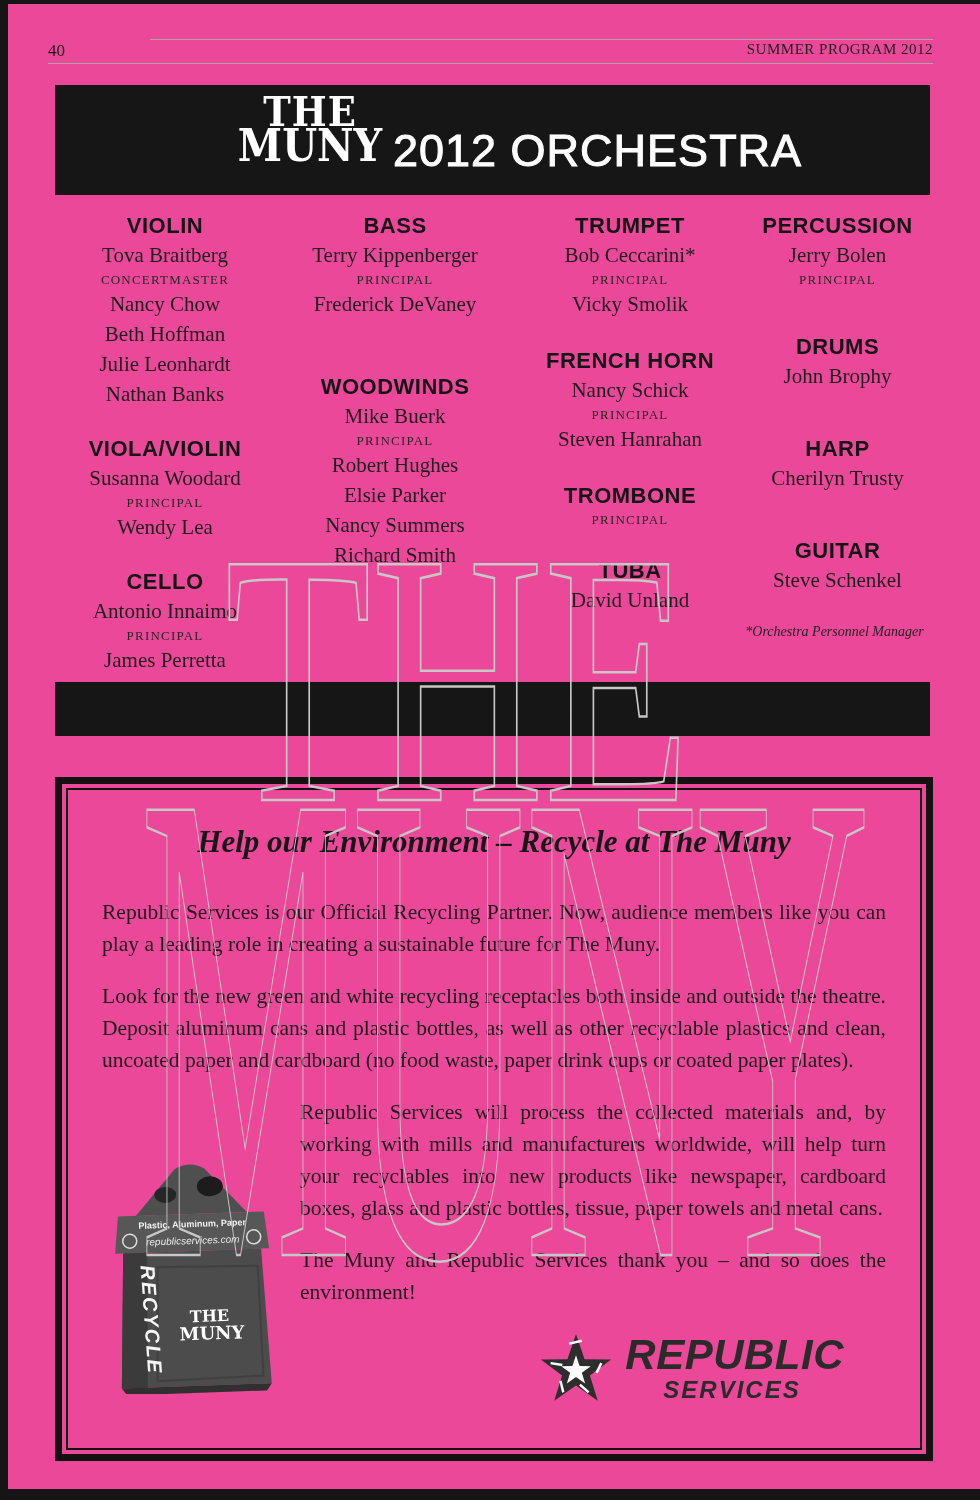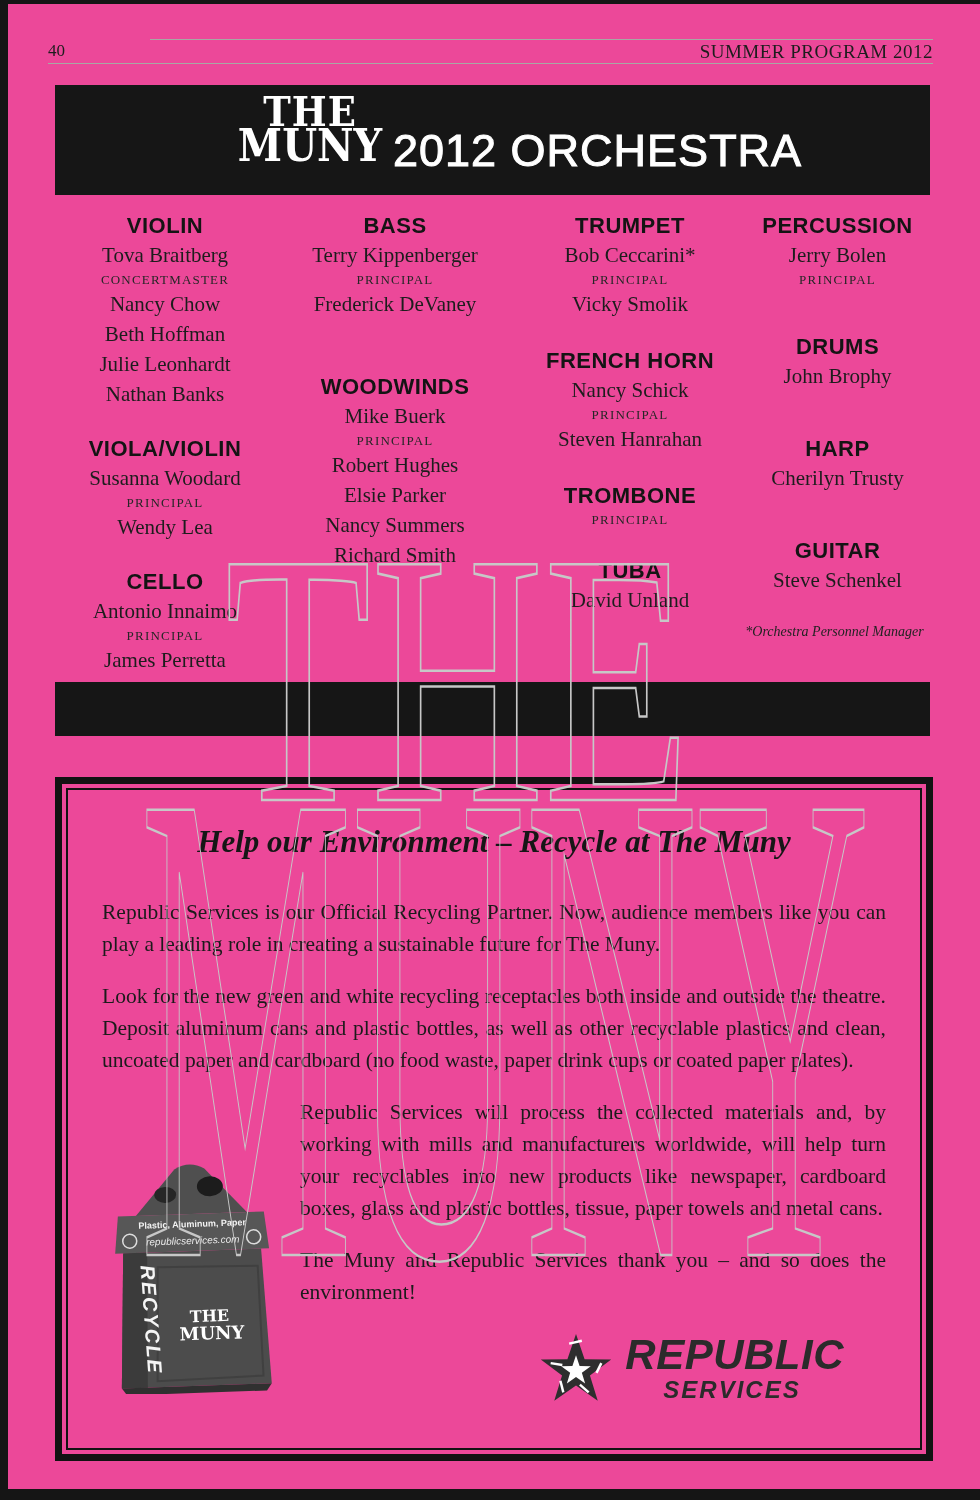--- a/index.html
+++ b/index.html
@@ -6,21 +6,21 @@
   #page{position:relative;width:980px;height:1500px;background:#ec4899;overflow:hidden;
         font-family:"Liberation Serif",serif;color:#1d1d1d;}
   
   .edge-left{position:absolute;left:0;top:0;width:8px;height:100%;background:#151515;}
   .edge-top{position:absolute;left:0;top:0;width:100%;height:4px;background:#151515;}
   .edge-bottom{position:absolute;left:0;top:1489px;width:100%;height:11px;background:#151515;}
   
   .rule-top{position:absolute;left:150px;top:39px;width:783px;height:0;border-top:1px solid #a8a8a4;}
   .rule-bottom{position:absolute;left:48px;top:63px;width:885px;height:0;border-top:1px solid #a8a8a4;}
   .page-num{position:absolute;left:48px;top:41px;font-size:17px;}
-  .header-right{position:absolute;right:47px;top:41px;font-size:19px;letter-spacing:.5px;}
+  .header-right{position:absolute;right:47px;top:41px;font-size:15px;letter-spacing:.5px;}
   
   .banner{position:absolute;left:55px;top:85px;width:875px;height:110px;background:#161616;}
   .muny-logo{position:absolute;left:165px;top:9px;width:180px;text-align:center;color:#fff;
              font-family:"DejaVu Serif",serif;font-weight:700;line-height:1;}
   .muny-logo .l1{font-size:37px;letter-spacing:1px;transform:scaleY(1.1);}
   .muny-logo .l2{font-size:40px;letter-spacing:0;margin-top:-5px;transform:scaleY(1.1);}
   .banner-title{position:absolute;left:338px;top:11px;height:100%;display:flex;align-items:center;
                 color:#fff;font-family:"Liberation Sans",sans-serif;font-size:45px;
                 letter-spacing:1px;-webkit-text-stroke:1px #fff;}
   

